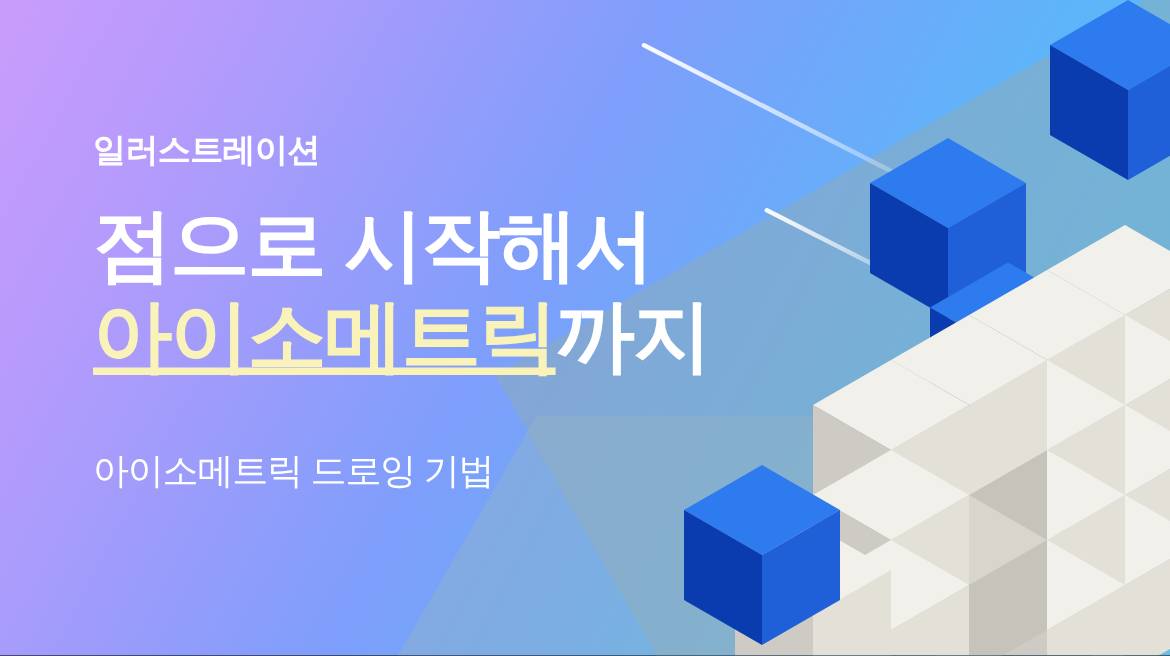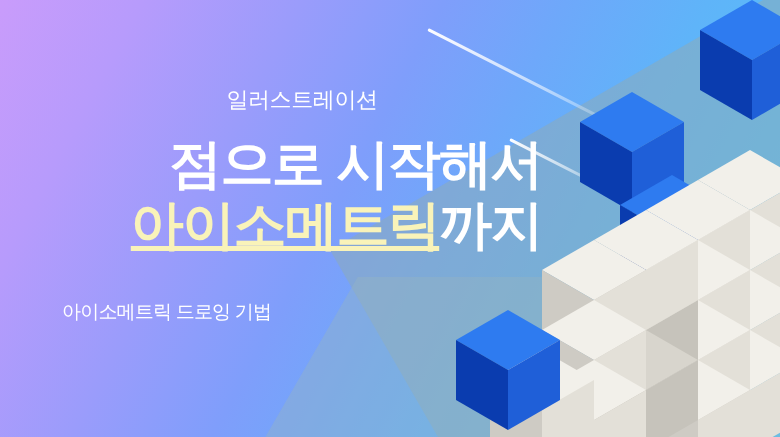--- a/index.html
+++ b/index.html
@@ -77,43 +77,41 @@
 
   
   .copy {
     position: absolute;
     left: 62px;
     top: 88px;
     width: 480px;
   }
   .eyebrow {
     font-size: 22px;
-    font-weight: 400;
+    font-weight: 700;
     color: #ffffff;
     letter-spacing: -0.4px;
     margin: 0 0 22px 0;
     line-height: 1.1;
-    text-align: center;
   }
   .headline {
     margin: 0;
     font-size: 53px;
     font-weight: 800;
     line-height: 1.14;
     letter-spacing: -1.6px;
     color: #ffffff;
     white-space: nowrap;
-    text-align: right;
   }
   .headline .line { display: block; }
   .hl-accent { color: #f9f3b9; text-decoration: underline; }
   .hl-white  { color: #ffffff; margin-top: 48px; }
   .subtitle {
     margin: 46px 0 0 0;
-    font-size: 19px;
+    font-size: 24px;
     font-weight: 400;
     color: #ffffff;
     letter-spacing: -0.8px;
     line-height: 1.2;
   }
 </style>
 </head>
 <body>
 
 <div class="banner">

